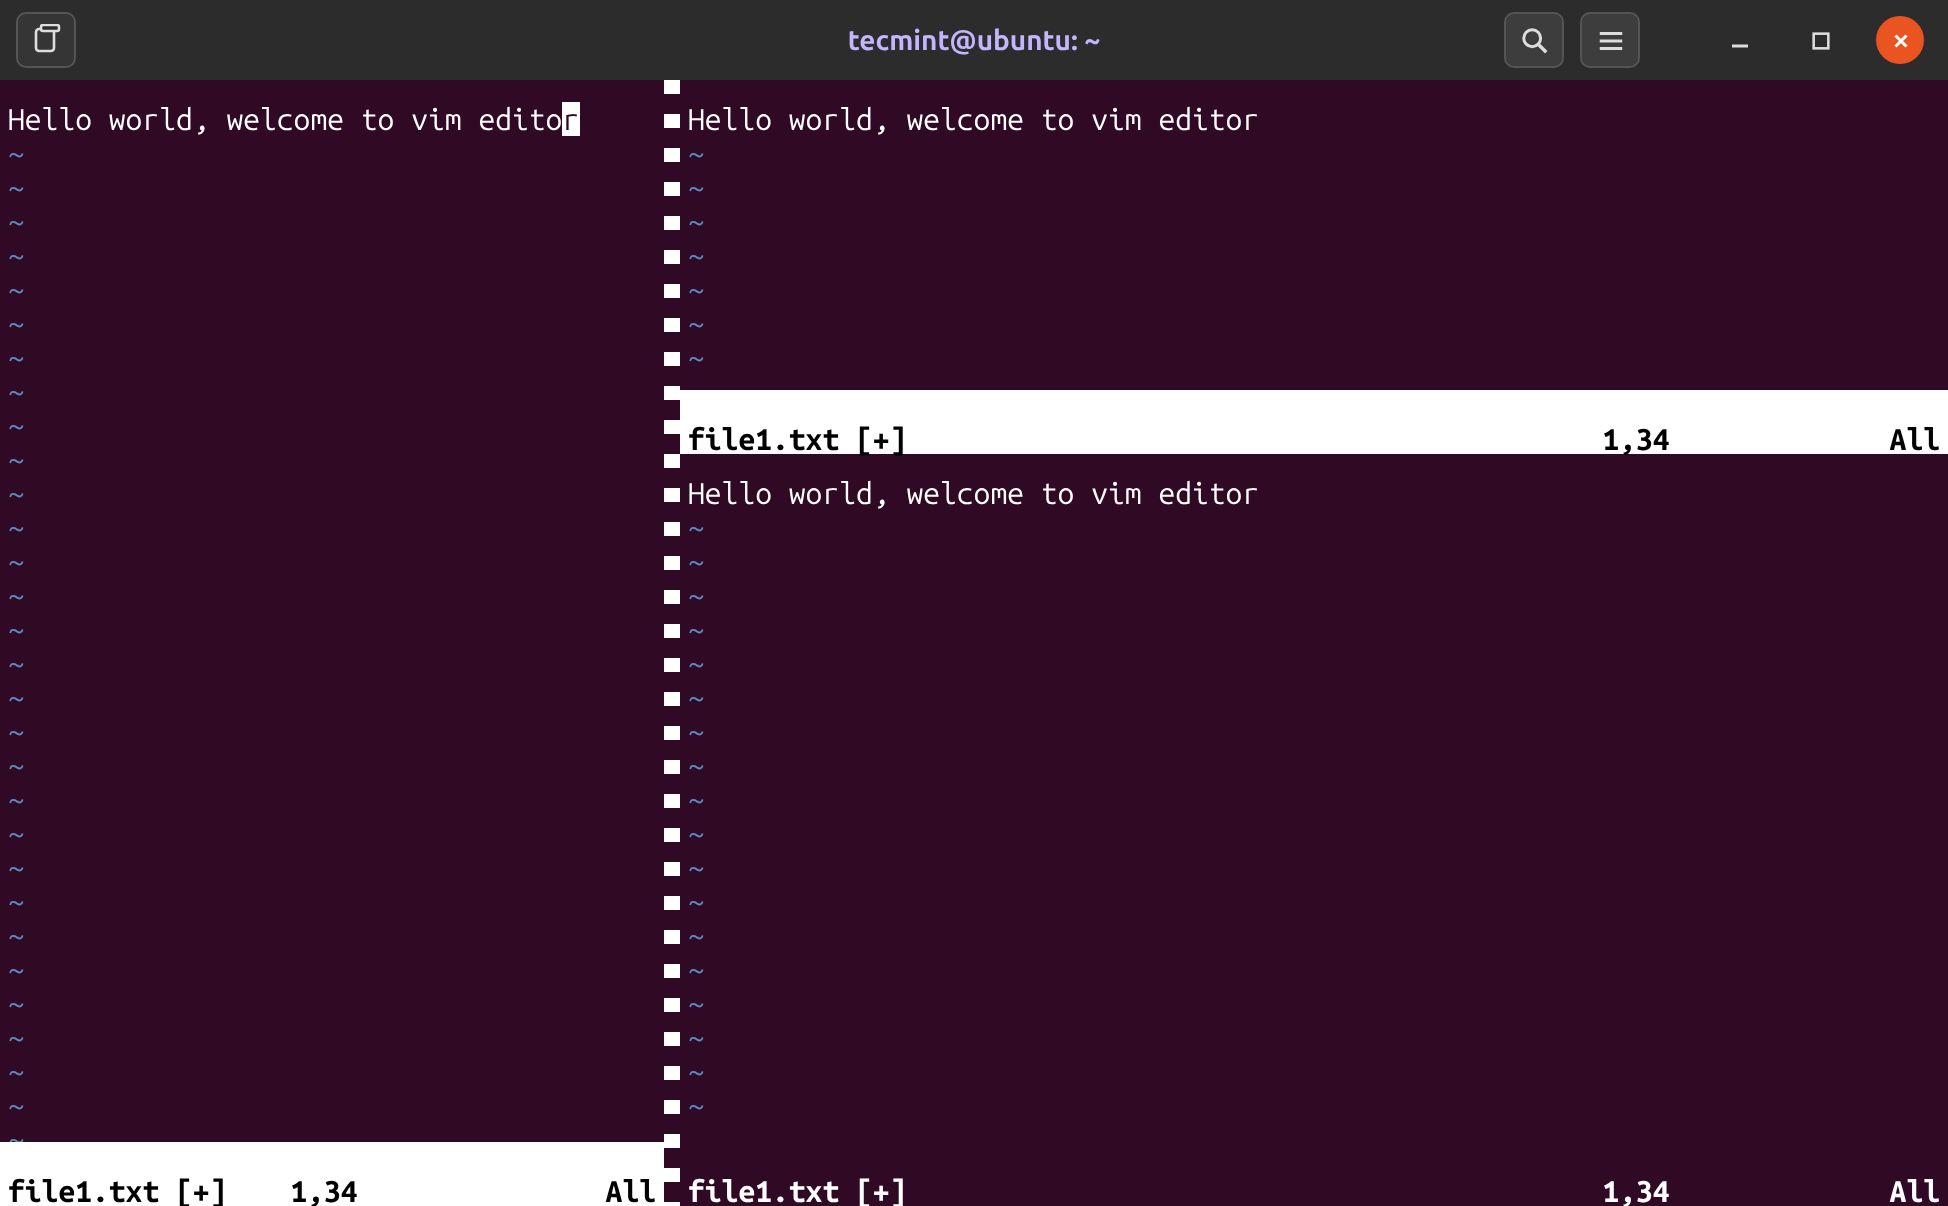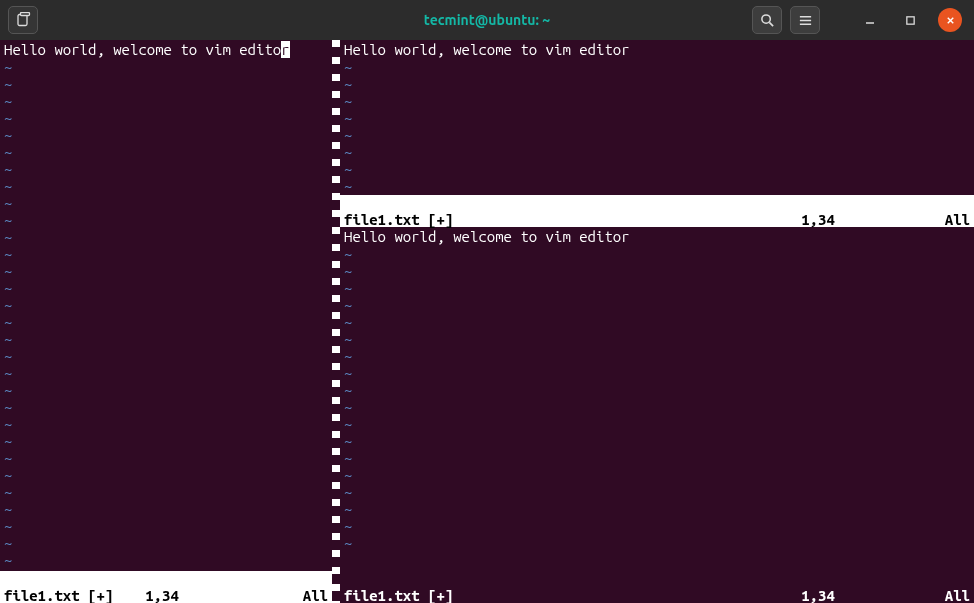--- a/index.html
+++ b/index.html
@@ -36,21 +36,21 @@
       border-radius: 5px;
       display: flex;
       align-items: center;
       justify-content: center;
       background: #353535;
     }
     .titlebar-title {
       position: absolute;
       left: 50%;
       transform: translateX(-50%);
-      color: #14b8a6;
+      color: #c4b5fd;
       font-family: 'Ubuntu', sans-serif;
       font-size: 14px;
       font-weight: bold;
     }
     .titlebar-right {
       margin-left: auto;
       display: flex;
       align-items: center;
       gap: 8px;
     }
@@ -110,21 +110,21 @@
         #ffffff 7px,
         #300a24 7px,
         #300a24 17px
       );
       height: 100%;
     }
     .pane-content {
       flex: 1;
       overflow: hidden;
       position: relative;
-      padding-top: 1px;
+      padding-top: 11px;
     }
     .text-line {
       color: #ffffff;
       white-space: pre;
       padding-left: 4px;
       line-height: 17px;
       height: 17px;
     }
     .tilde-line {
       color: #5c8bc6;

